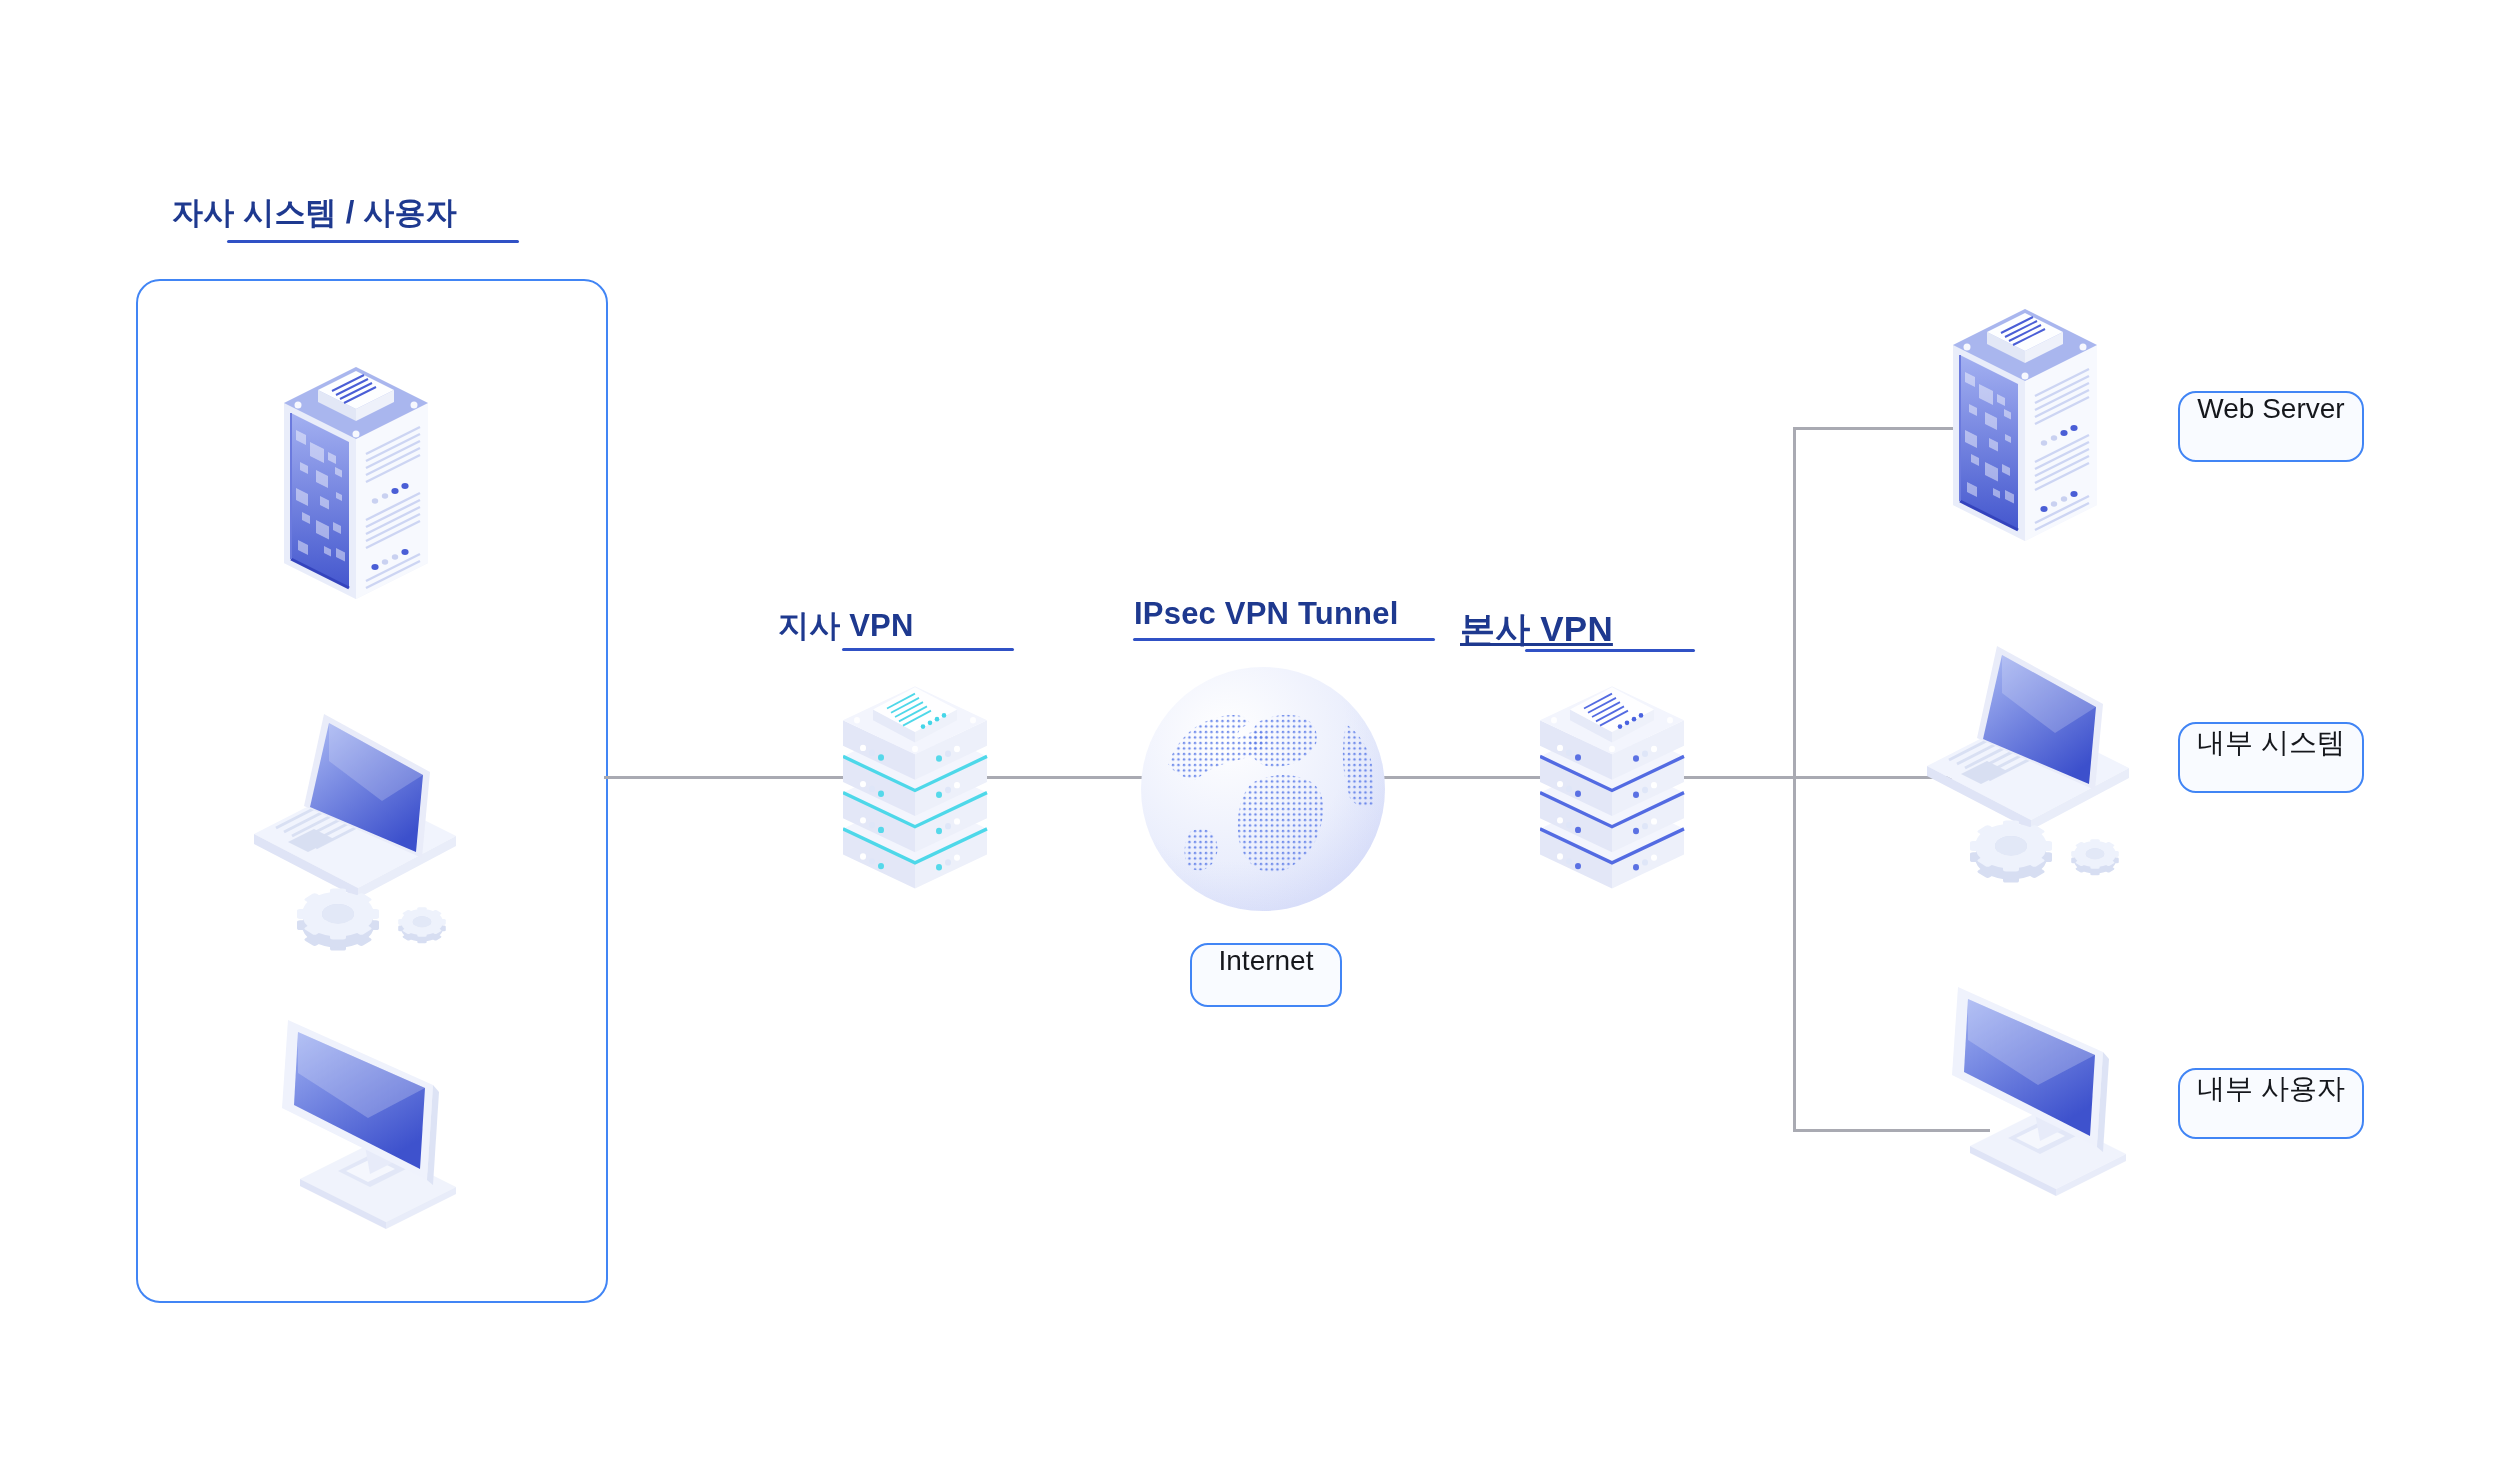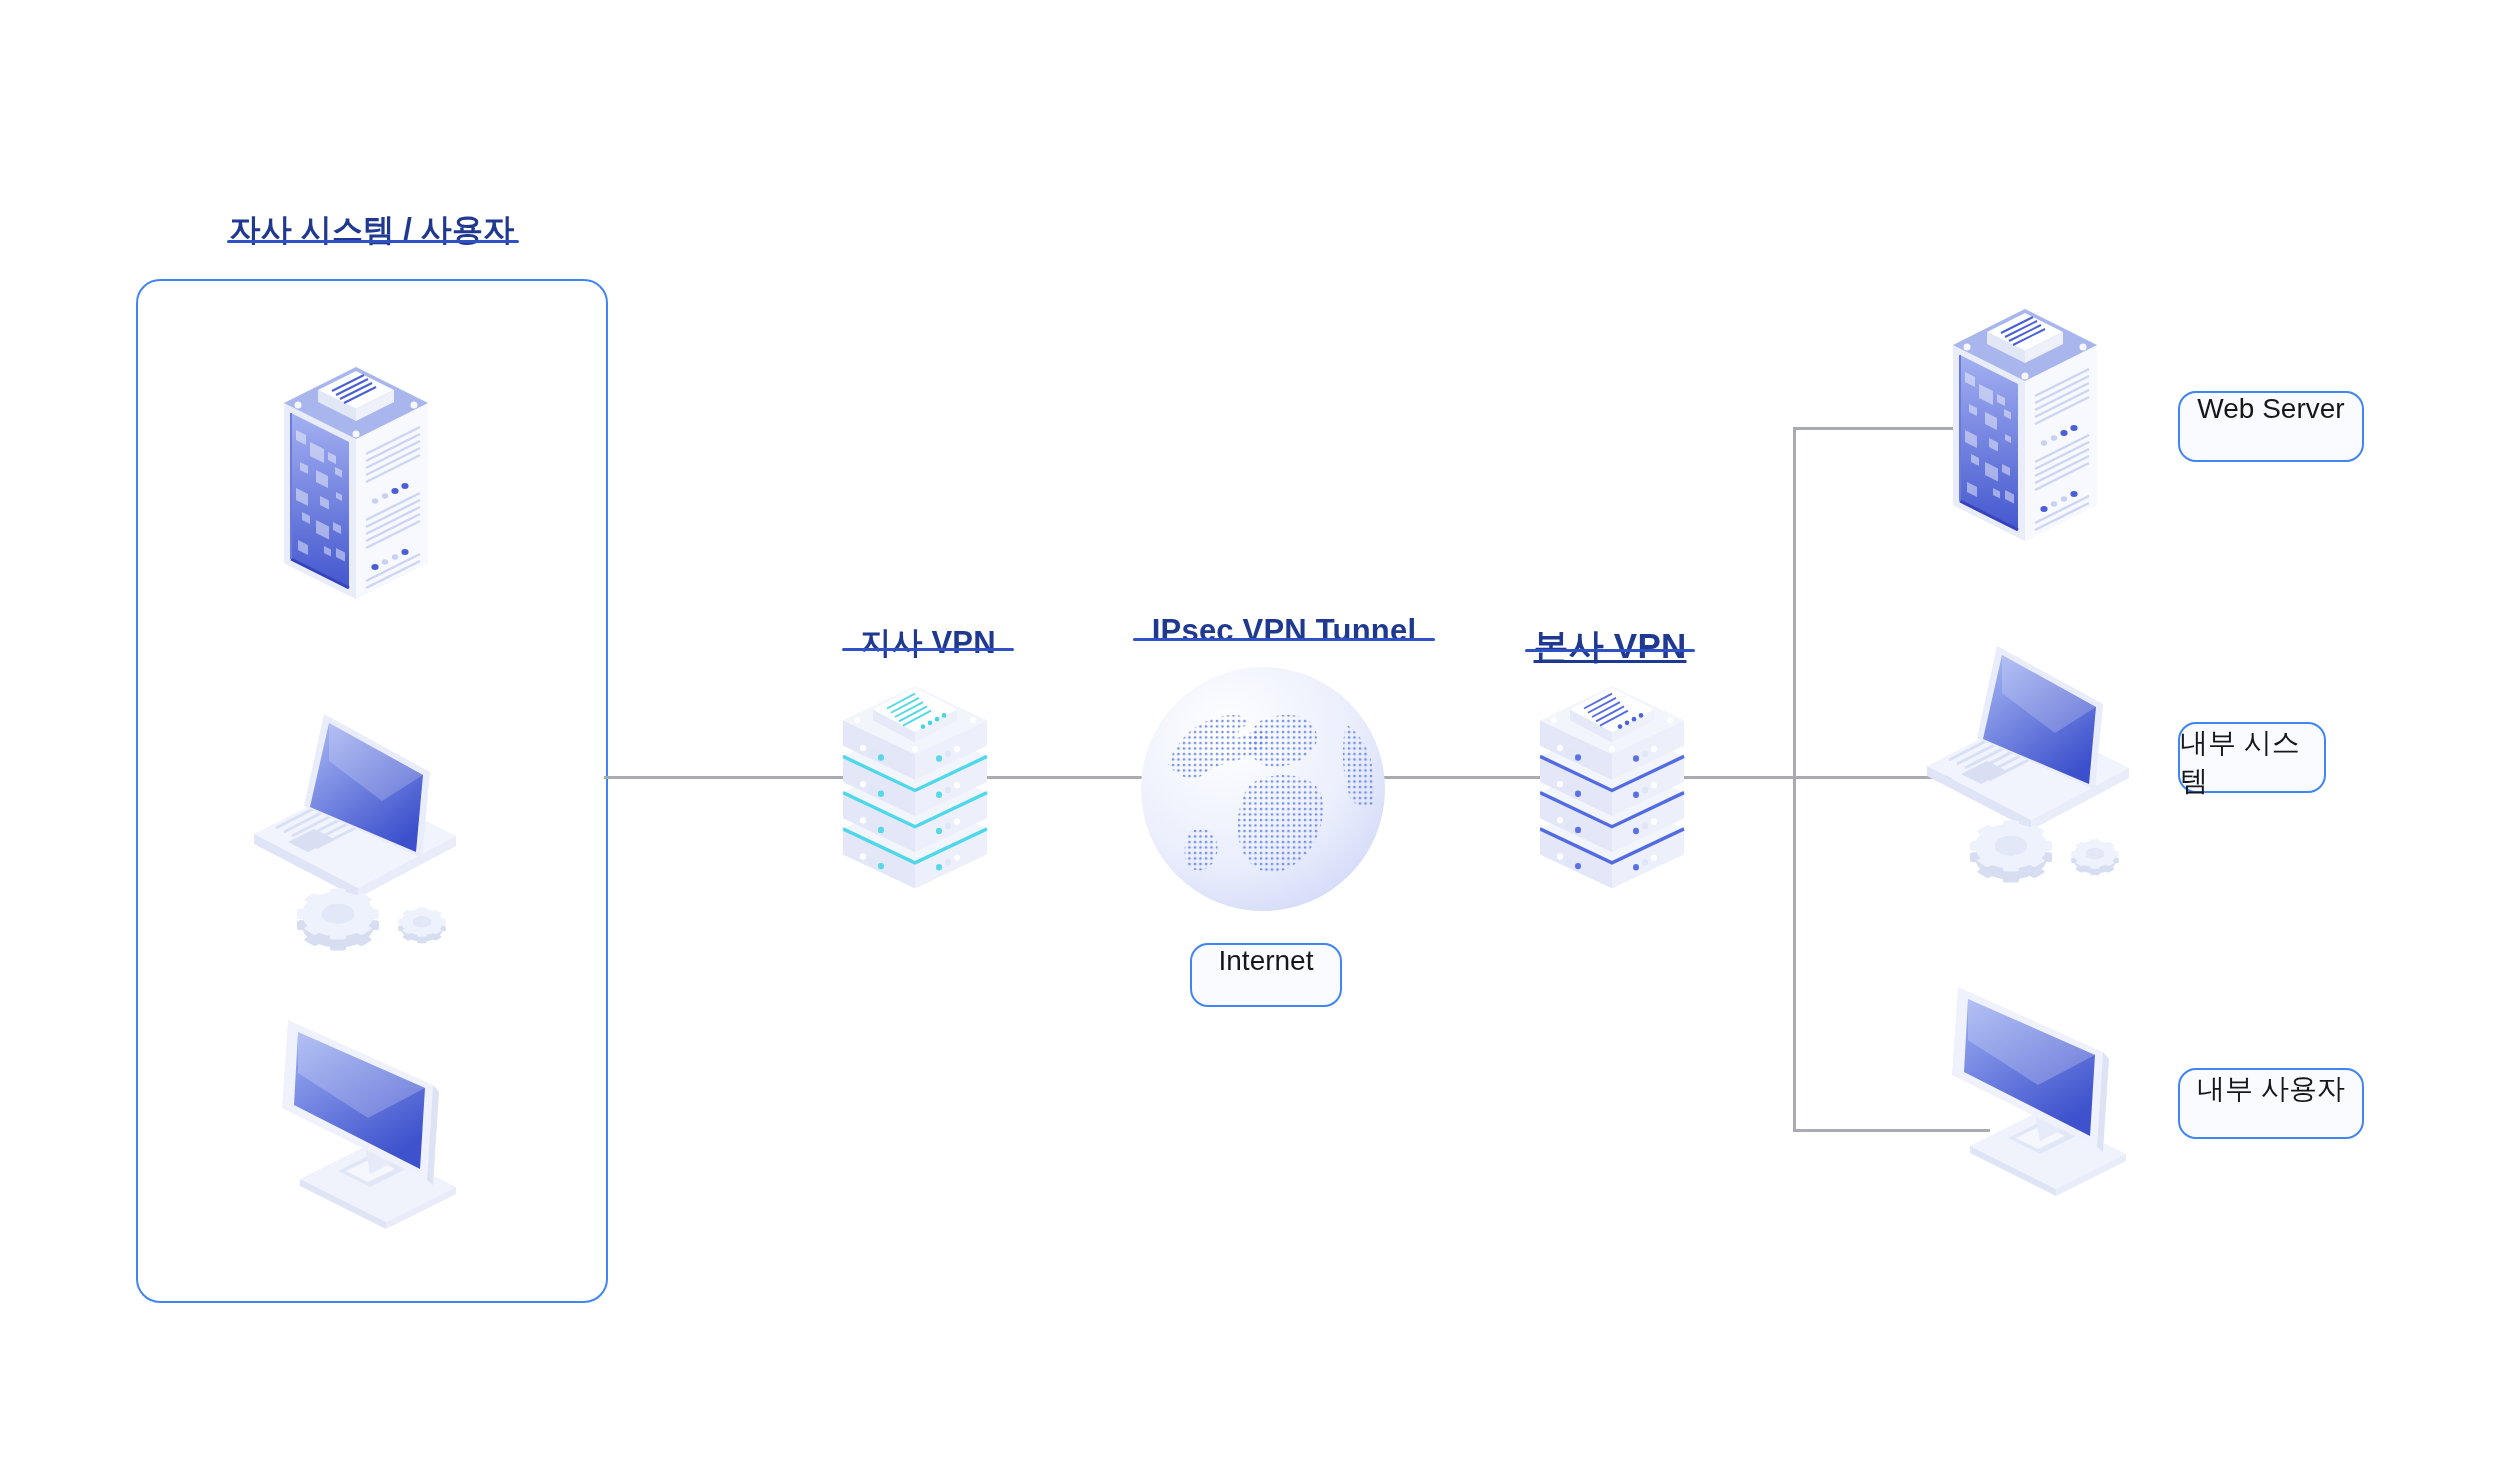--- a/index.html
+++ b/index.html
@@ -1,22 +1,22 @@
 <!DOCTYPE html>
 <html style="--navy: #1e398f; --underline-blue: #3051c5; --connector-gray: #a9aab2; --badge-border: #4185f5; --branch-vpn-accent: #45d6e8; --hq-vpn-accent: #4a63e0; --screen-blue: #4053ce; --icon-lavender: #a9b6ee;"><head>
 <meta charset="utf-8">
 <style>
   html,body{margin:0;padding:0;background:#fff;}
   .canvas{
     position:relative;width:2493px;height:1475px;background:#ffffff;
     font-family:"Liberation Sans","DejaVu Sans",sans-serif;overflow:hidden;
   }
   .sec-label{
-    position:absolute;text-align:center;font-weight:700;color:var(--navy,#1e398f);
-    letter-spacing:.2px;white-space:nowrap;margin-top:17px;
+    position:absolute;text-align:left;font-weight:700;color:var(--navy,#1e398f);
+    letter-spacing:.2px;white-space:nowrap;
   }
   .sec-underline{
     position:absolute;height:3px;background:var(--underline-blue,#3051c5);border-radius:2px;
   }
   .group-box{
     position:absolute;border:2.5px solid var(--badge-border,#4185f5);
     border-radius:24px;background:transparent;
   }
   .line{position:absolute;background:var(--connector-gray,#a9aab2);}
   .line.h{height:2.5px;}
@@ -284,20 +284,20 @@
   <svg class="icon" style="left:1948px;top:980px;" width="185" height="218" viewBox="0 0 185 218">
       <use href="#sym-monitor"></use>
     </svg>
 
   <div class="badge" style="left:1190px;top:943px;width:152px;height:64px;">
     <span>Internet</span>
   </div>
   <div class="badge" style="left:2178px;top:391px;width:186px;height:71px;">
     <span>Web Server</span>
   </div>
-  <div class="badge" style="left:2178px;top:722px;width:148px;height:71px;">
+  <div class="badge" style="left:2178px;top:722px;width:186px;height:71px;">
     <span>내부 시스템</span>
   </div>
   <div class="badge" style="left:2178px;top:1057px;width:186px;height:71px;margin-top:11px;">
     <span>내부 사용자</span>
   </div>
 
 </div>
 
 </body></html>

